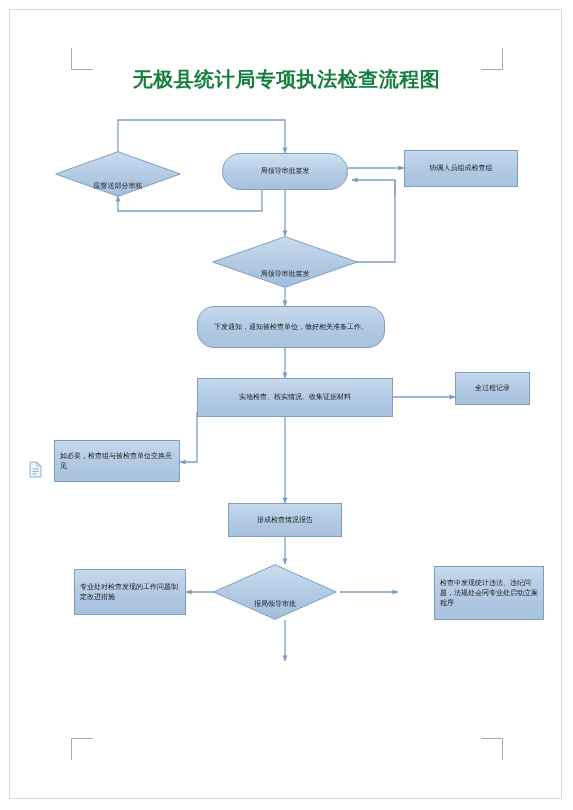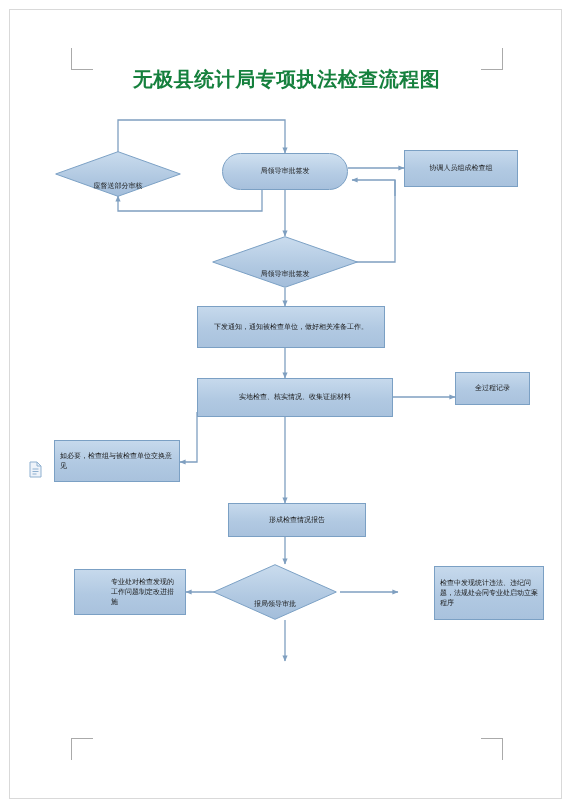--- a/index.html
+++ b/index.html
@@ -200,21 +200,21 @@
           <stop offset="0%" stop-color="#cadcee"></stop>
           <stop offset="60%" stop-color="#b0c8e1"></stop>
           <stop offset="100%" stop-color="#a3bdda"></stop>
         </linearGradient>
       </defs>
       <polygon points="73,0.7 145.3,26 73,51.3 0.7,26" fill="url(#dg2)" stroke="#7ba0c4" stroke-width="1"></polygon>
     </svg>
     <span class="lbl">局领导审批签发</span>
   </div>
 
-  <div class="node rect left-align" style="left:197px; top:306px; width:188px; height:42px;">
+  <div class="node rect left-align" style="left:197px; top:306px; width:188px; height:42px;border-radius:17px;">
     <span class="lbl">下发通知，通知被检查单位，做好相关准备工作。</span>
   </div>
 
   <div class="node rect" style="left:197px; top:378px; width:196px; height:39px;">
     <span class="lbl">实地检查、核实情况、收集证据材料</span>
   </div>
 
   <div class="node rect" style="left:455px; top:372px; width:75px; height:33px;">
     <span class="lbl">全过程记录</span>
   </div>
@@ -226,39 +226,39 @@
   <svg id="doc-icon" viewBox="0 0 14 17" xmlns="http://www.w3.org/2000/svg">
     <path d="M1,1 h7 l4,4 v11 h-11 z" fill="#eef3fa" stroke="#8fb0d0" stroke-width="1"></path>
     <path d="M8,1 v4 h4" fill="none" stroke="#8fb0d0" stroke-width="1"></path>
     <g stroke="#8fb0d0" stroke-width="1">
       <line x1="3.5" y1="8" x2="9.5" y2="8"></line>
       <line x1="3.5" y1="10.5" x2="9.5" y2="10.5"></line>
       <line x1="3.5" y1="13" x2="7.5" y2="13"></line>
     </g>
   </svg>
 
-  <div class="node rect" style="left:228px; top:503px; width:138px; height:34px;">
+  <div class="node rect" style="left:228px; top:503px; width:114px; height:34px;">
     <span class="lbl">形成检查情况报告</span>
   </div>
 
   <div class="node diamond" style="left:213px; top:564px; width:124px; height:56px;">
     <svg class="dshape" viewBox="0 0 124 56" preserveAspectRatio="none">
       <defs>
         <linearGradient id="dg3" x1="0" y1="0" x2="0" y2="1">
           <stop offset="0%" stop-color="#cadcee"></stop>
           <stop offset="60%" stop-color="#b0c8e1"></stop>
           <stop offset="100%" stop-color="#a3bdda"></stop>
         </linearGradient>
       </defs>
       <polygon points="62,0.7 123.3,28 62,55.3 0.7,28" fill="url(#dg3)" stroke="#7ba0c4" stroke-width="1"></polygon>
     </svg>
     <span class="lbl">报局领导审批</span>
   </div>
 
-  <div class="node rect left-align" style="left:74px; top:569px; width:112px; height:46px;padding-left:31px;">
+  <div class="node rect left-align" style="left:74px; top:569px; width:112px; height:46px;">
     <span class="lbl">专业处对检查发现的工作问题制定改进措施</span>
   </div>
 
   <div class="node rect left-align" style="left:398px; top:566px; width:110px; height:54px;margin-left:36px;">
     <span class="lbl">检查中发现统计违法、违纪问题，法规处会同专业处启动立案程序</span>
   </div>
 
 
 </div>
 

